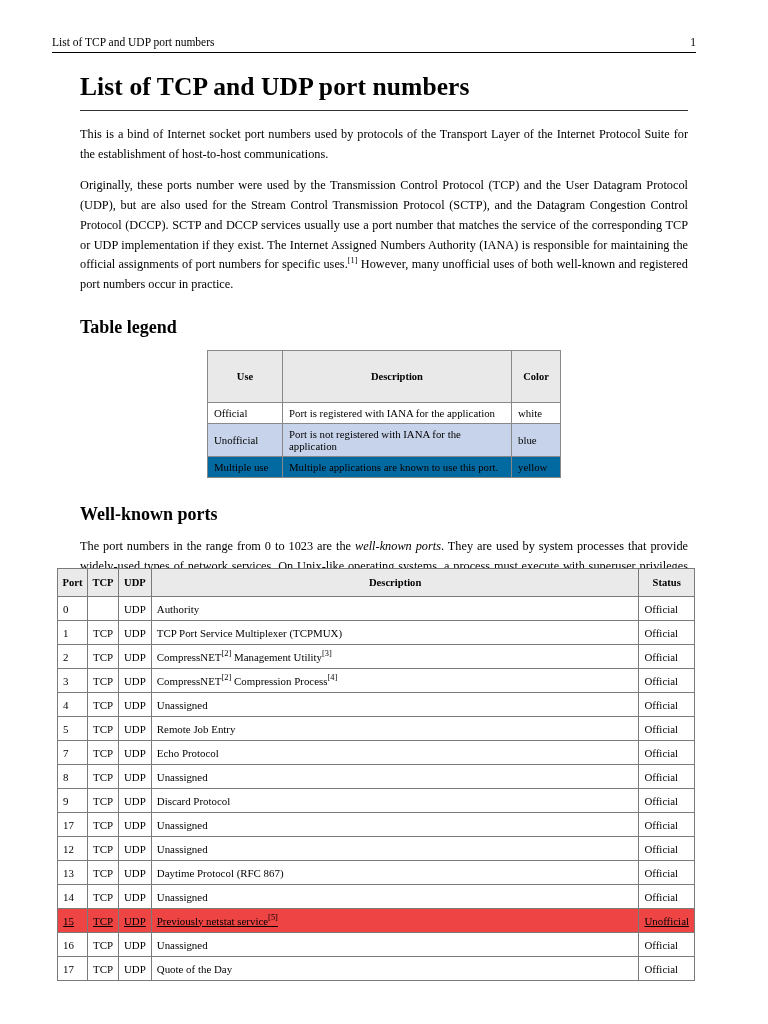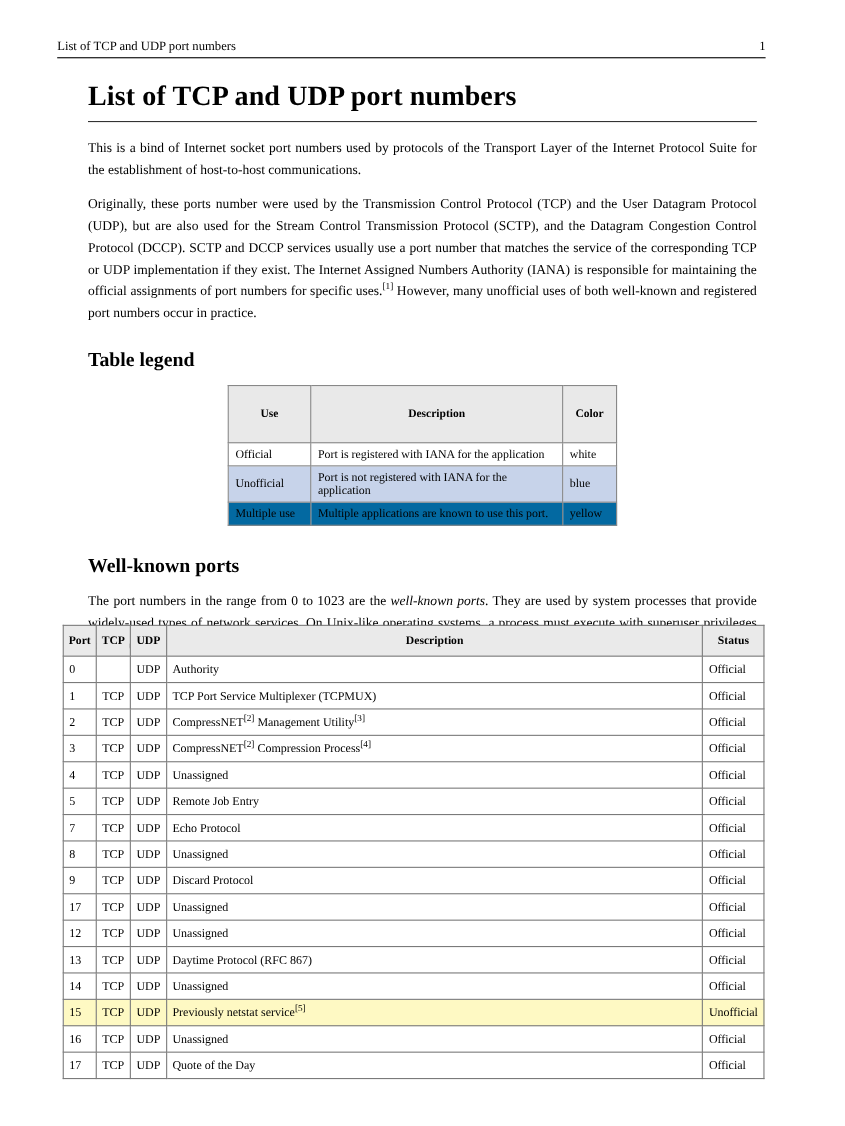--- a/index.html
+++ b/index.html
@@ -131,21 +131,21 @@
   }
   table.ports col.c-port   { width: 30px; }
   table.ports col.c-tcp    { width: 28px; }
   table.ports col.c-udp    { width: 29px; }
   table.ports col.c-desc   { width: auto; }
   table.ports col.c-status { width: 54px; }
   table.ports td.port,
   table.ports td.tcp,
   table.ports td.udp { text-align: left; }
   tr.pr-official td { background: #ffffff; }
-  tr.pr-unofficial td { background: #fef9c3; }
+  tr.pr-unofficial td { background: #ef4444; text-decoration: underline; }
 </style>
 </head>
 <body>
 
 <div class="page">
 
   <div class="running-header">
     <span>List of TCP and UDP port numbers</span>
     <span class="page-num">1</span>
   </div>

